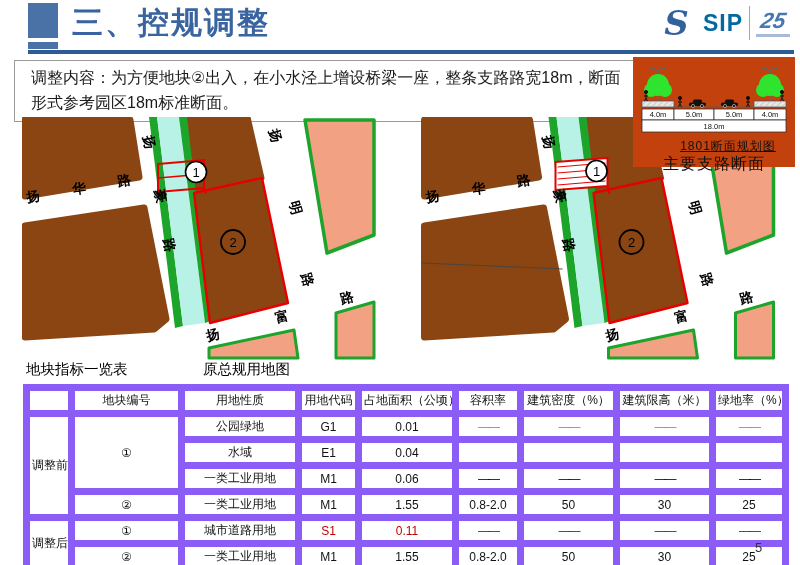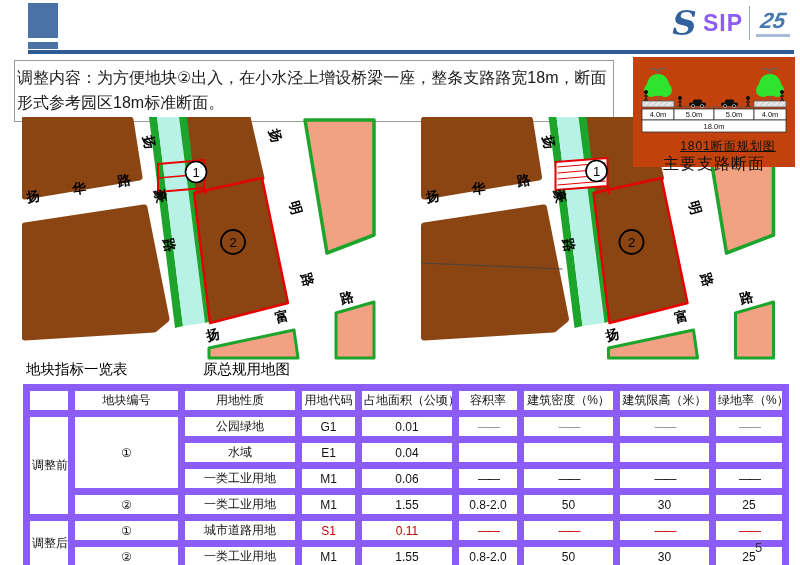--- a/index.html
+++ b/index.html
@@ -8,28 +8,28 @@
   .abs{position:absolute;}
 
   
   .hdr-block1{left:28px;top:3px;width:30px;height:35px;background:#4A72A6;}
   .hdr-block2{left:28px;top:42px;width:30px;height:7px;background:#4A72A6;}
   .hdr-title{left:72px;top:2px;font-size:31px;font-weight:bold;color:#3A64A0;letter-spacing:2px;}
   .hdr-rule{left:28px;top:50px;width:766px;height:4px;background:#2E5B96;}
   .logo{right:10px;top:6px;display:flex;align-items:center;gap:6px;}
   .logo-s{font-family:"DejaVu Serif","Liberation Serif",serif;font-style:italic;font-weight:bold;
           font-size:34px;color:#33619C;line-height:1;}
-  .logo-sip{font-size:23px;font-weight:bold;color:#8b5cf6;letter-spacing:1px;}
+  .logo-sip{font-size:23px;font-weight:bold;color:#0369a1;letter-spacing:1px;margin-left:8px;}
   .logo-div{width:1px;height:34px;background:#9aa7b8;}
   .logo-25{display:flex;flex-direction:column;align-items:center;}
   .logo-25-num{font-style:italic;font-weight:bold;font-size:22px;color:#4878B0;transform:skewX(-12deg);line-height:1;}
   .logo-25-bar{width:34px;height:3px;background:#A8BBD6;margin-top:2px;}
 
   
-  .intro{left:14px;top:60px;width:594px;border:1px solid #9a9a9a;padding:5px 2px;
+  .intro{left:14px;top:60px;width:594px;border:1px solid #9a9a9a;padding:5px 16px;
          font-size:16px;line-height:1.55;color:#1a1a1a;}
 
   
   .cap{font-size:14.5px;font-weight:normal;color:#000;}
   .cap-table{left:26px;top:360px;}
   .cap-left-map{left:203px;top:360px;}
   .cap-right-map{left:676px;top:360px;}
 
   
   .map{left:22px;top:117px;}
@@ -56,20 +56,21 @@
 
   .pagenum{left:755px;top:540px;font-size:13px;color:#333;}
 </style>
 </head>
 <body>
 
 <div class="slide">
 
   <div class="abs hdr-block1"></div>
   <div class="abs hdr-block2"></div>
+  <div class="abs hdr-title">三、控规调整</div>
   <div class="abs hdr-rule"></div>
   <div class="abs logo">
     <span class="logo-s">S</span>
     <span class="logo-sip">SIP</span>
     <span class="logo-div"></span>
     <span class="logo-25">
       <span class="logo-25-num">25</span>
       <span class="logo-25-bar"></span>
     </span>
   </div>

